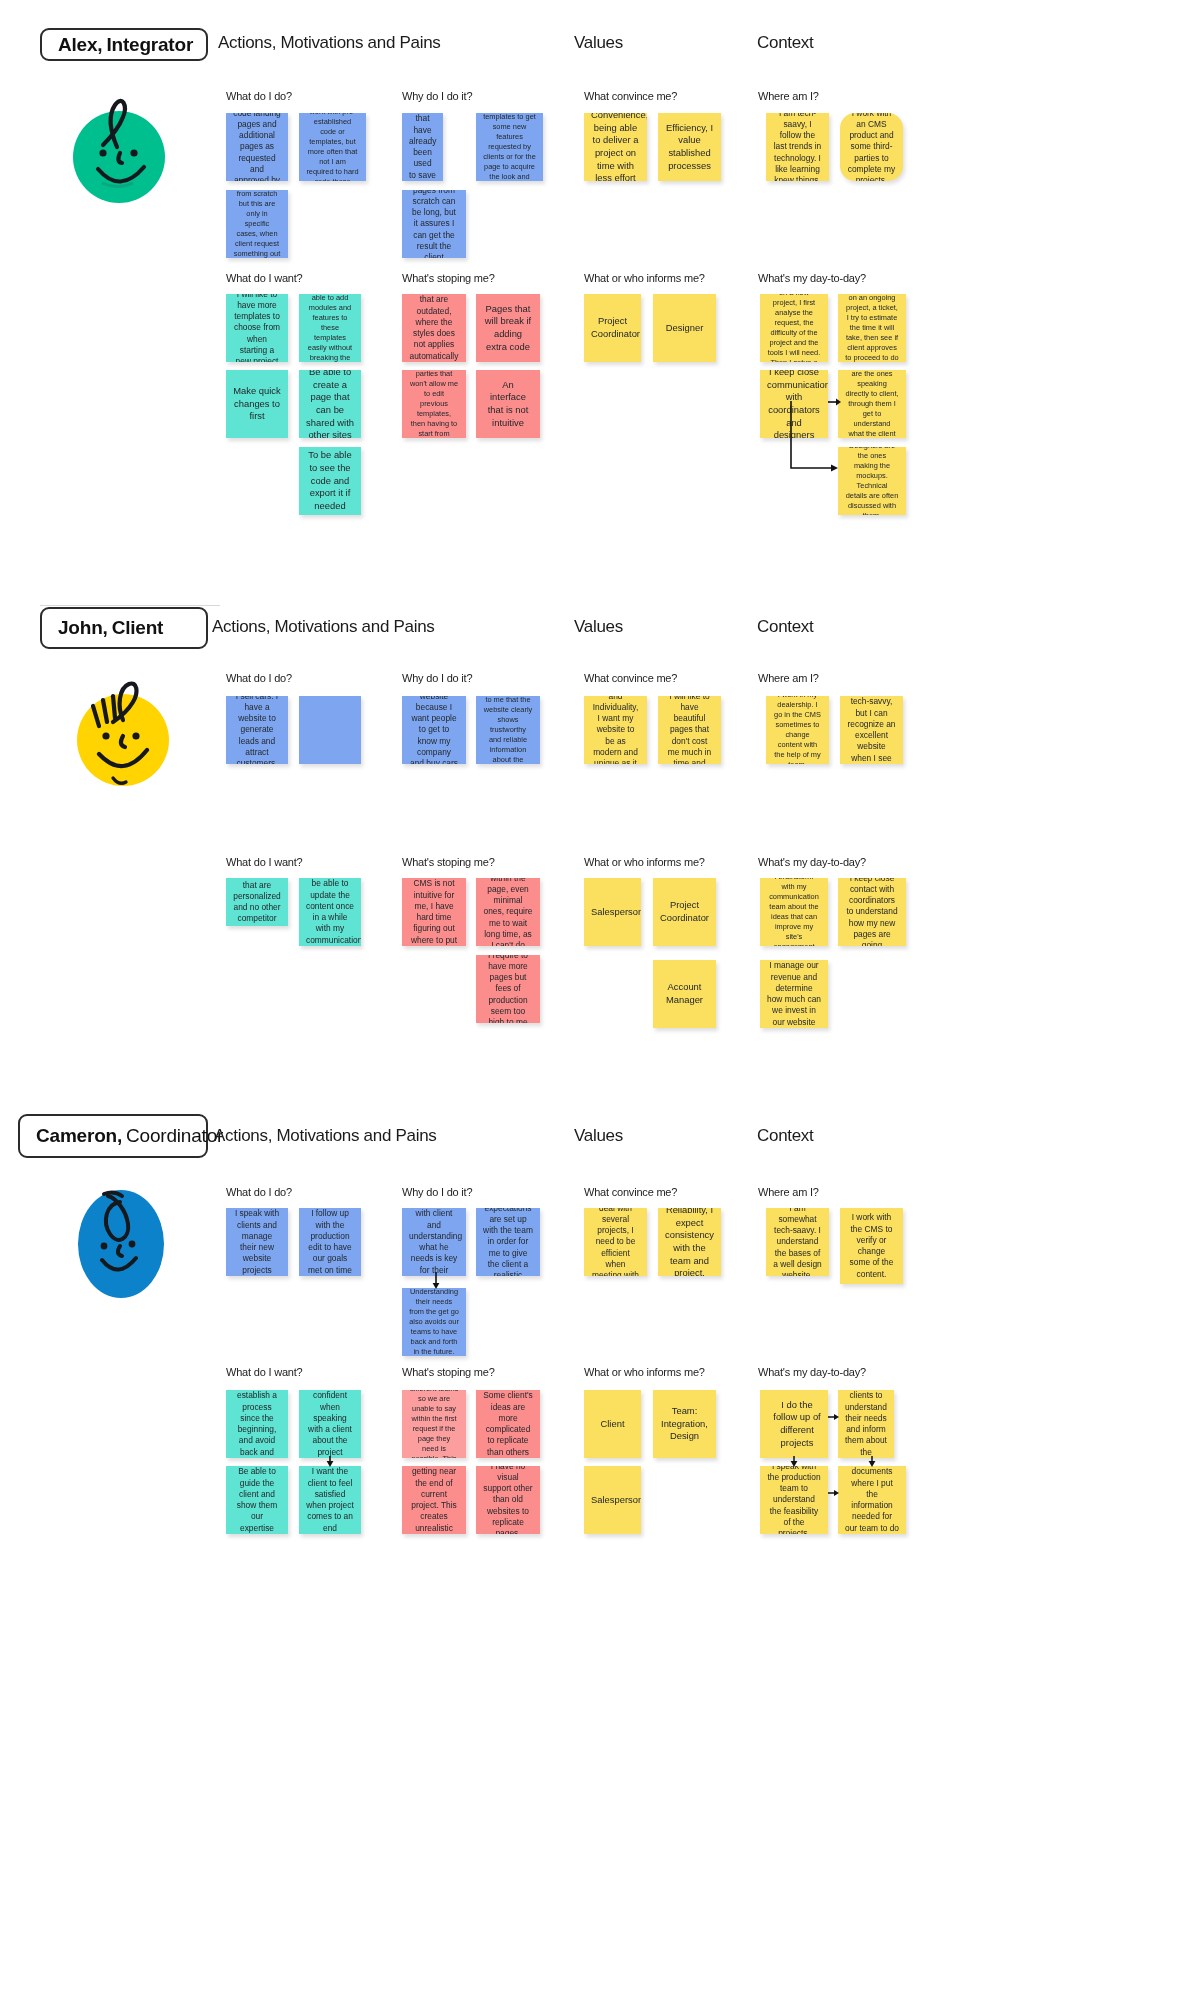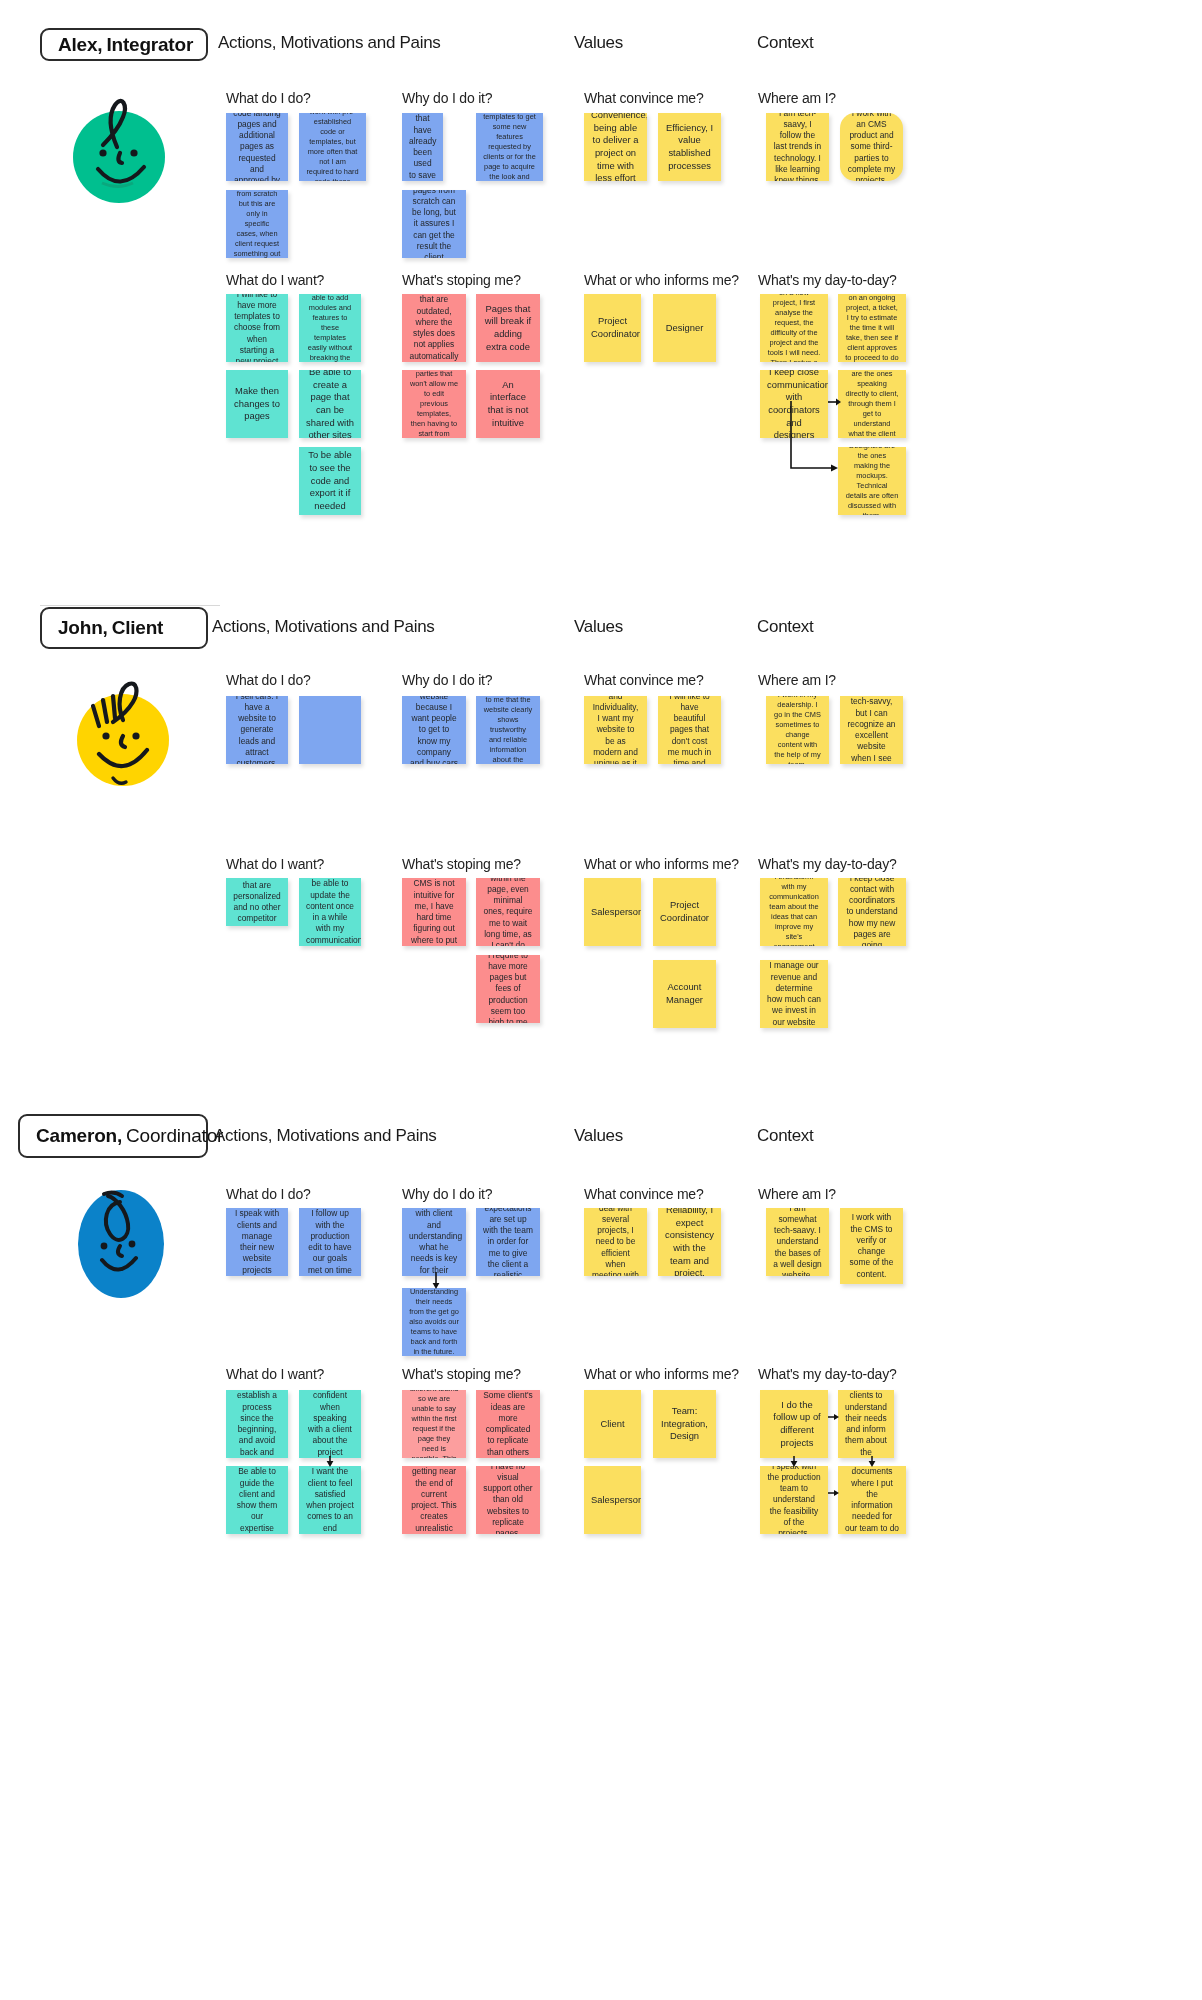--- a/index.html
+++ b/index.html
@@ -50,21 +50,21 @@
     color: #1b1b1b;
     letter-spacing: -0.3px;
     white-space: nowrap;
   }
 
   .avatar { position: absolute; }
   .avatar svg { display: block; overflow: visible; }
 
   .sub-title {
     position: absolute;
-    font-size: 14px;
+    font-size: 11px;
     color: #222;
     letter-spacing: -0.2px;
     white-space: nowrap;
   }
 
   
   .note {
     position: absolute;
     display: flex;
     align-items: center;
@@ -171,21 +171,21 @@
     <div class="sub-title" style="left:584px; top:272px;">What or who informs me?</div>
     <div class="sub-title" style="left:758px; top:272px;">What's my day-to-day?</div>
 
     <div class="note n-teal fs-s" style="left:226px; top:294px; width:62px; height:68px;">
         <span>I will like to have more templates to choose from when starting a new project</span>
       </div>
     <div class="note n-teal fs-xs" style="left:299px; top:294px; width:62px; height:68px;">
         <span>i will like to be able to add modules and features to these templates easily without breaking the page</span>
       </div>
     <div class="note n-teal fs-m" style="left:226px; top:370px; width:62px; height:68px;">
-        <span>Make then changes to pages</span>
+        <span>Make quick changes to first</span>
       </div>
     <div class="note n-teal fs-m" style="left:299px; top:370px; width:62px; height:68px;">
         <span>Be able to create a page that can be shared with other sites</span>
       </div>
     <div class="note n-teal fs-m" style="left:299px; top:447px; width:62px; height:68px;">
         <span>To be able to see the code and export it if needed</span>
       </div>
 
     <div class="note n-pink fs-s" style="left:402px; top:294px; width:64px; height:68px;">
         <span>Interfaces that are outdated, where the styles does not applies automatically all the time</span>

